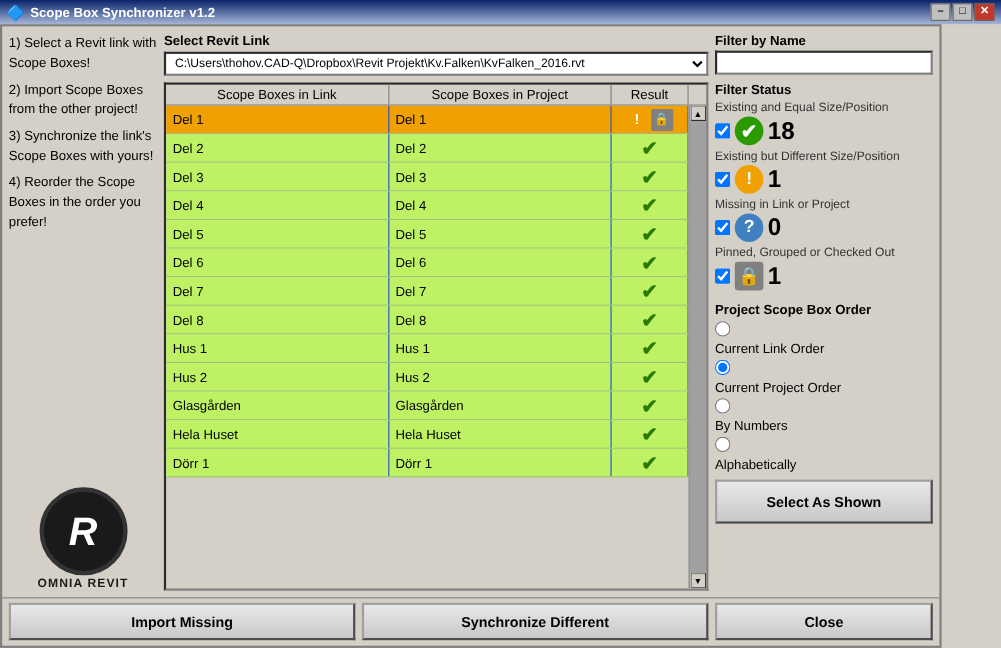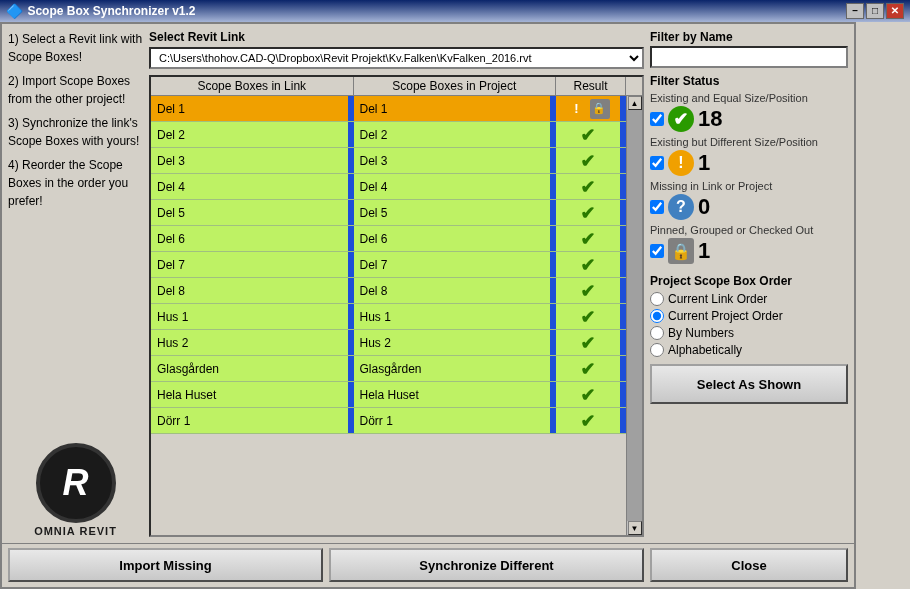--- a/index.html
+++ b/index.html
@@ -128,21 +128,21 @@
     .table-row {
       display: flex;
       height: 26px;
       border-bottom: 1px solid #a0c080;
       align-items: center;
     }
     .table-row.green { background: #bef264; }
     .table-row.orange { background: #f0a000; }
     .td {
       padding: 0 6px;
-      border-right: 6px solid #1d4ed8;
+      border-right: 1px solid #1d4ed8;
       height: 100%;
       display: flex;
       align-items: center;
     }
     .td-link { flex: 1; }
     .td-project { flex: 1; }
     .td-result { width: 70px; justify-content: center; }
     .scrollbar {
       width: 16px;
       background: #c0c0c0;
@@ -214,21 +214,21 @@
     }
     .status-icon-lock {
       width: 26px; height: 26px; border-radius: 3px;
       background: #808080; display: flex; align-items: center; justify-content: center;
       color: white; font-size: 16px;
     }
     .status-count { font-size: 22px; font-weight: bold; }
 
     .scope-order-section { }
     .scope-order-label { font-weight: bold; font-size: 12px; margin-bottom: 4px; }
-    .radio-row { display: flex; gap: 4px; margin-bottom: 3px; font-size: 12px; }
+    .radio-row { display: flex; gap: 4px; margin-bottom: 3px; font-size: 12px; flex-direction: column; }
     .radio-btn { width: 14px; height: 14px; }
 
     .reorder-btn {
       width: 100%;
       height: 40px;
       background: linear-gradient(to bottom, #e8e8e8, #c8c8c8);
       border: 2px outset #a0a0a0;
       font-size: 13px;
       font-weight: bold;
       cursor: pointer;

